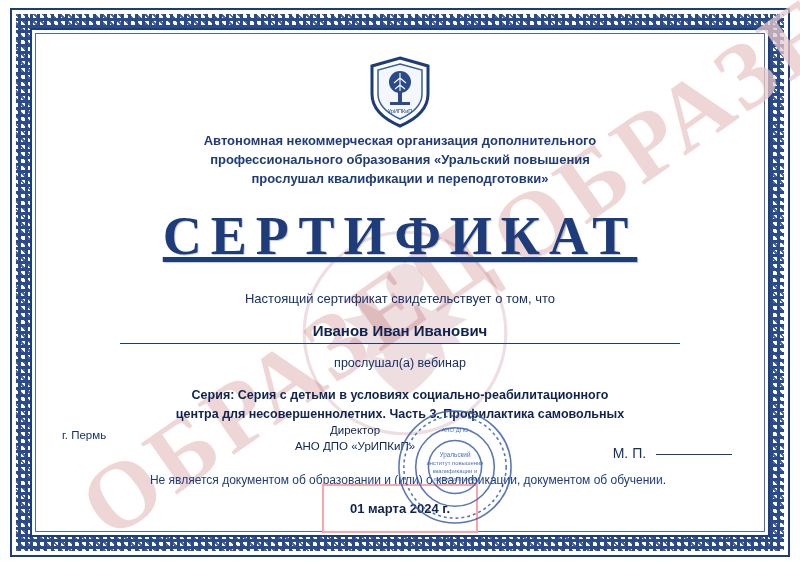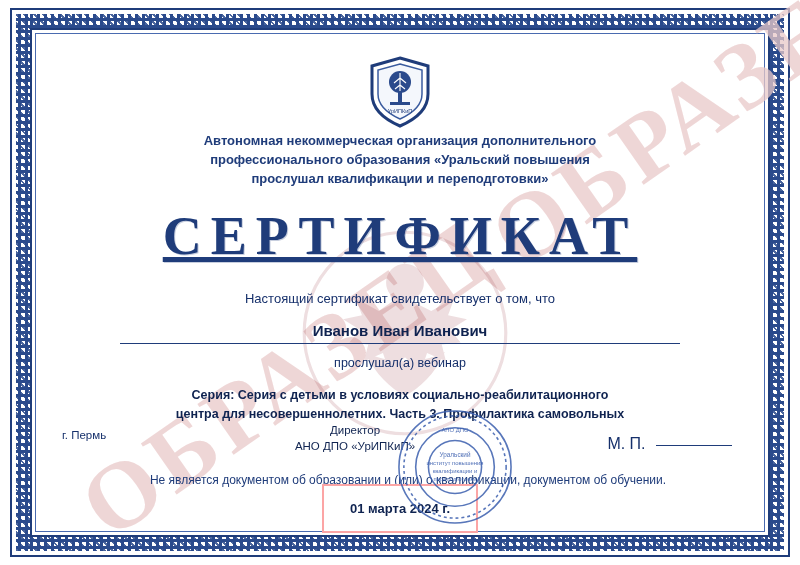--- a/index.html
+++ b/index.html
@@ -207,23 +207,23 @@
     bottom: 8px;
     width: 230px;
     text-align: center;
     color: #0f2350;
     font-size: 11.5px;
     line-height: 1.45;
   }
   .mp {
     position: absolute;
     right: 18px;
-    bottom: 10px;
+    bottom: 2px;
     color: #16306b;
-    font-size: 16px;
+    font-size: 14px;
   }
   .mp-rule {
     display: inline-block;
     width: 76px;
     border-bottom: 1px solid #1f3c7a;
     margin-left: 6px;
     vertical-align: 3px;
   }
 
   .disclaimer {

